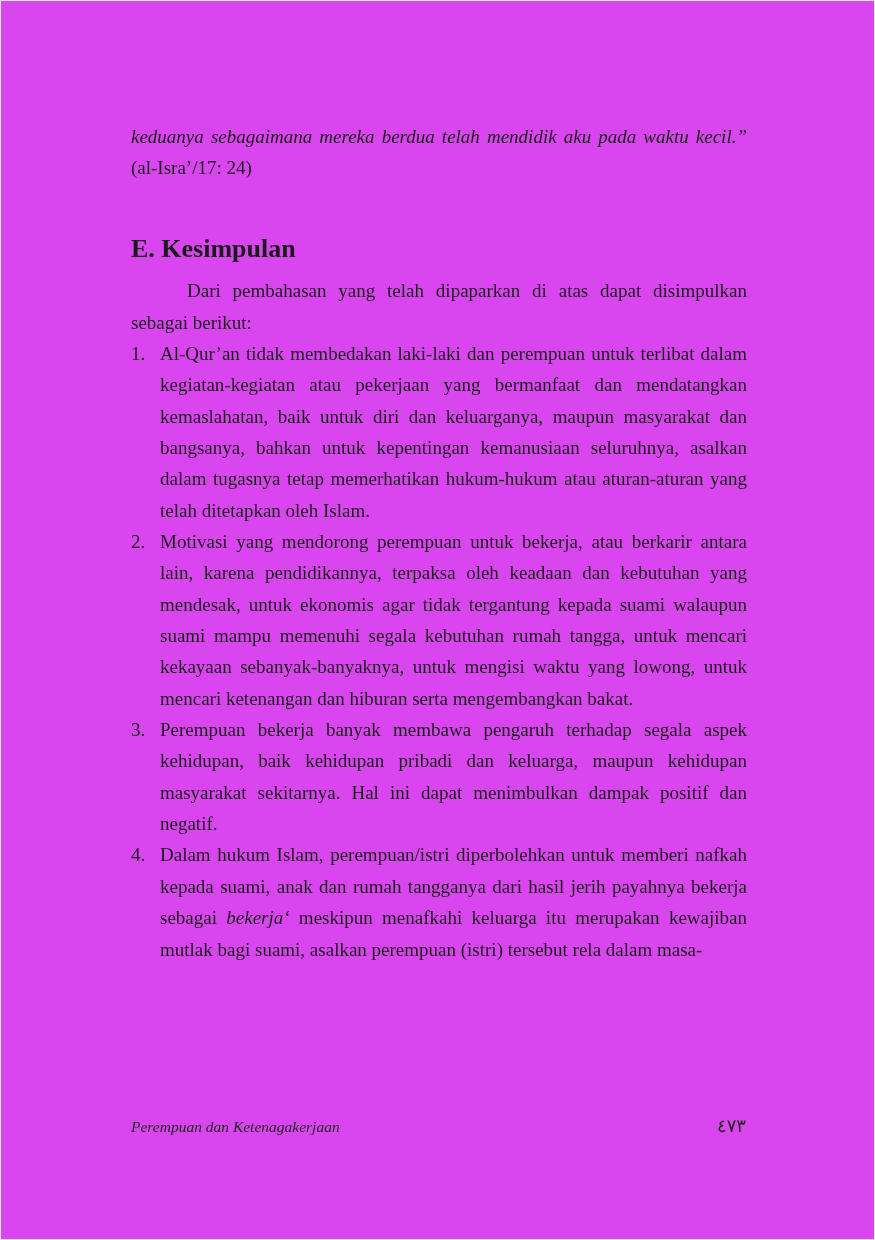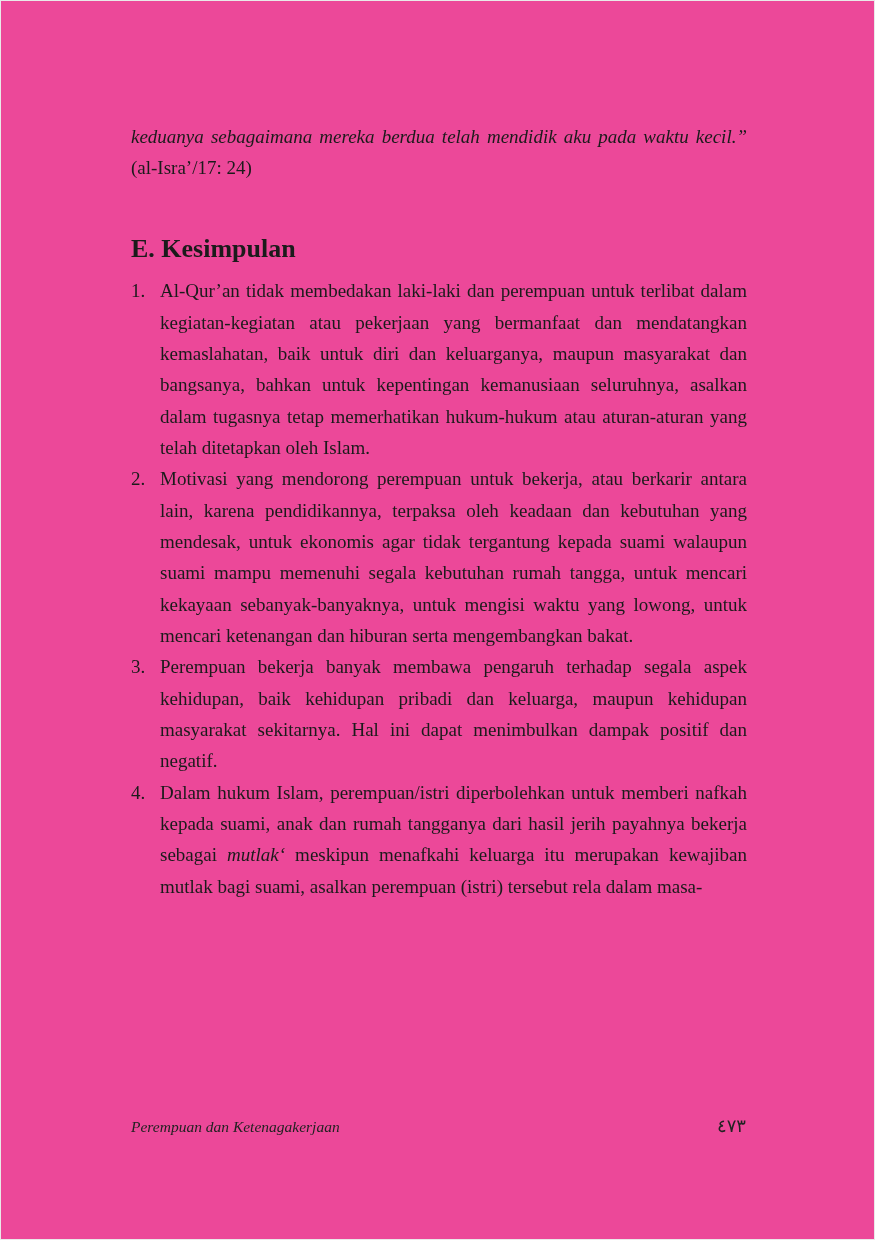--- a/index.html
+++ b/index.html
@@ -1,21 +1,21 @@
 <!DOCTYPE html>
 <html><head>
 <meta charset="utf-8">
 <style>
   html, body { margin: 0; padding: 0; background: #f2f2f2; }
   .page {
     position: relative;
     width: 875px;
     height: 1240px;
     margin: 0 auto;
-    background: #ec4899;
+    background: #d946ef;
     border: 1px solid #e9e9e9;
     box-sizing: border-box;
     font-family: "Liberation Serif", "DejaVu Serif", serif;
     color: #1b1b1b;
     overflow: hidden;
   }
   .content {
     position: absolute;
     left: 130px;
     top: 120px;
@@ -57,37 +57,38 @@
 </head>
 <body>
 
 <div class="page">
   <div class="content">
 
     <p class="quote"><em>keduanya sebagaimana mereka berdua telah mendidik aku pada waktu kecil.”</em> <span class="citation">(al-Isra’/17: 24)</span></p>
 
     <h2 class="heading">E. Kesimpulan</h2>
 
+    <p class="intro">Dari pembahasan yang telah dipaparkan di atas dapat disimpulkan sebagai berikut:</p>
 
     <ol class="list">
       <li class="list-item">
         <span class="num">1.</span>
         <span class="txt">Al-Qur’an tidak membedakan laki-laki dan perempuan untuk terlibat dalam kegiatan-kegiatan atau pekerjaan yang bermanfaat dan mendatangkan kemaslahatan, baik untuk diri dan keluarganya, maupun masyarakat dan bangsanya, bahkan untuk kepentingan kemanusiaan seluruhnya, asalkan dalam tugasnya tetap memerhatikan hukum-hukum atau aturan-aturan yang telah ditetapkan oleh Islam.</span>
       </li>
       <li class="list-item">
         <span class="num">2.</span>
         <span class="txt">Motivasi yang mendorong perempuan untuk bekerja, atau berkarir antara lain, karena pendidikannya, terpaksa oleh keadaan dan kebutuhan yang mendesak, untuk ekonomis agar tidak tergantung kepada suami walaupun suami mampu memenuhi segala kebutuhan rumah tangga, untuk mencari kekayaan sebanyak-banyaknya, untuk mengisi waktu yang lowong, untuk mencari ketenangan dan hiburan serta mengembangkan bakat.</span>
       </li>
       <li class="list-item">
         <span class="num">3.</span>
         <span class="txt">Perempuan bekerja banyak membawa pengaruh terhadap segala aspek kehidupan, baik kehidupan pribadi dan keluarga, maupun kehidupan masyarakat sekitarnya. Hal ini dapat menimbulkan dampak positif dan negatif.</span>
       </li>
       <li class="list-item">
         <span class="num">4.</span>
-        <span class="txt"><span>Dalam hukum Islam, perempuan/istri diperbolehkan untuk memberi nafkah kepada suami, anak dan rumah tangganya dari hasil jerih payahnya bekerja sebagai </span><em>mutlak‘</em><span> meskipun menafkahi keluarga itu merupakan kewajiban mutlak bagi suami, asalkan perempuan (istri) tersebut rela dalam masa-</span></span>
+        <span class="txt"><span>Dalam hukum Islam, perempuan/istri diperbolehkan untuk memberi nafkah kepada suami, anak dan rumah tangganya dari hasil jerih payahnya bekerja sebagai </span><em>bekerja‘</em><span> meskipun menafkahi keluarga itu merupakan kewajiban mutlak bagi suami, asalkan perempuan (istri) tersebut rela dalam masa-</span></span>
       </li>
     </ol>
 
   </div>
 
   <div class="footer">
     <span class="footer-title">Perempuan dan Ketenagakerjaan</span>
     <span class="page-number">٤٧٣</span>
   </div>
 </div>

